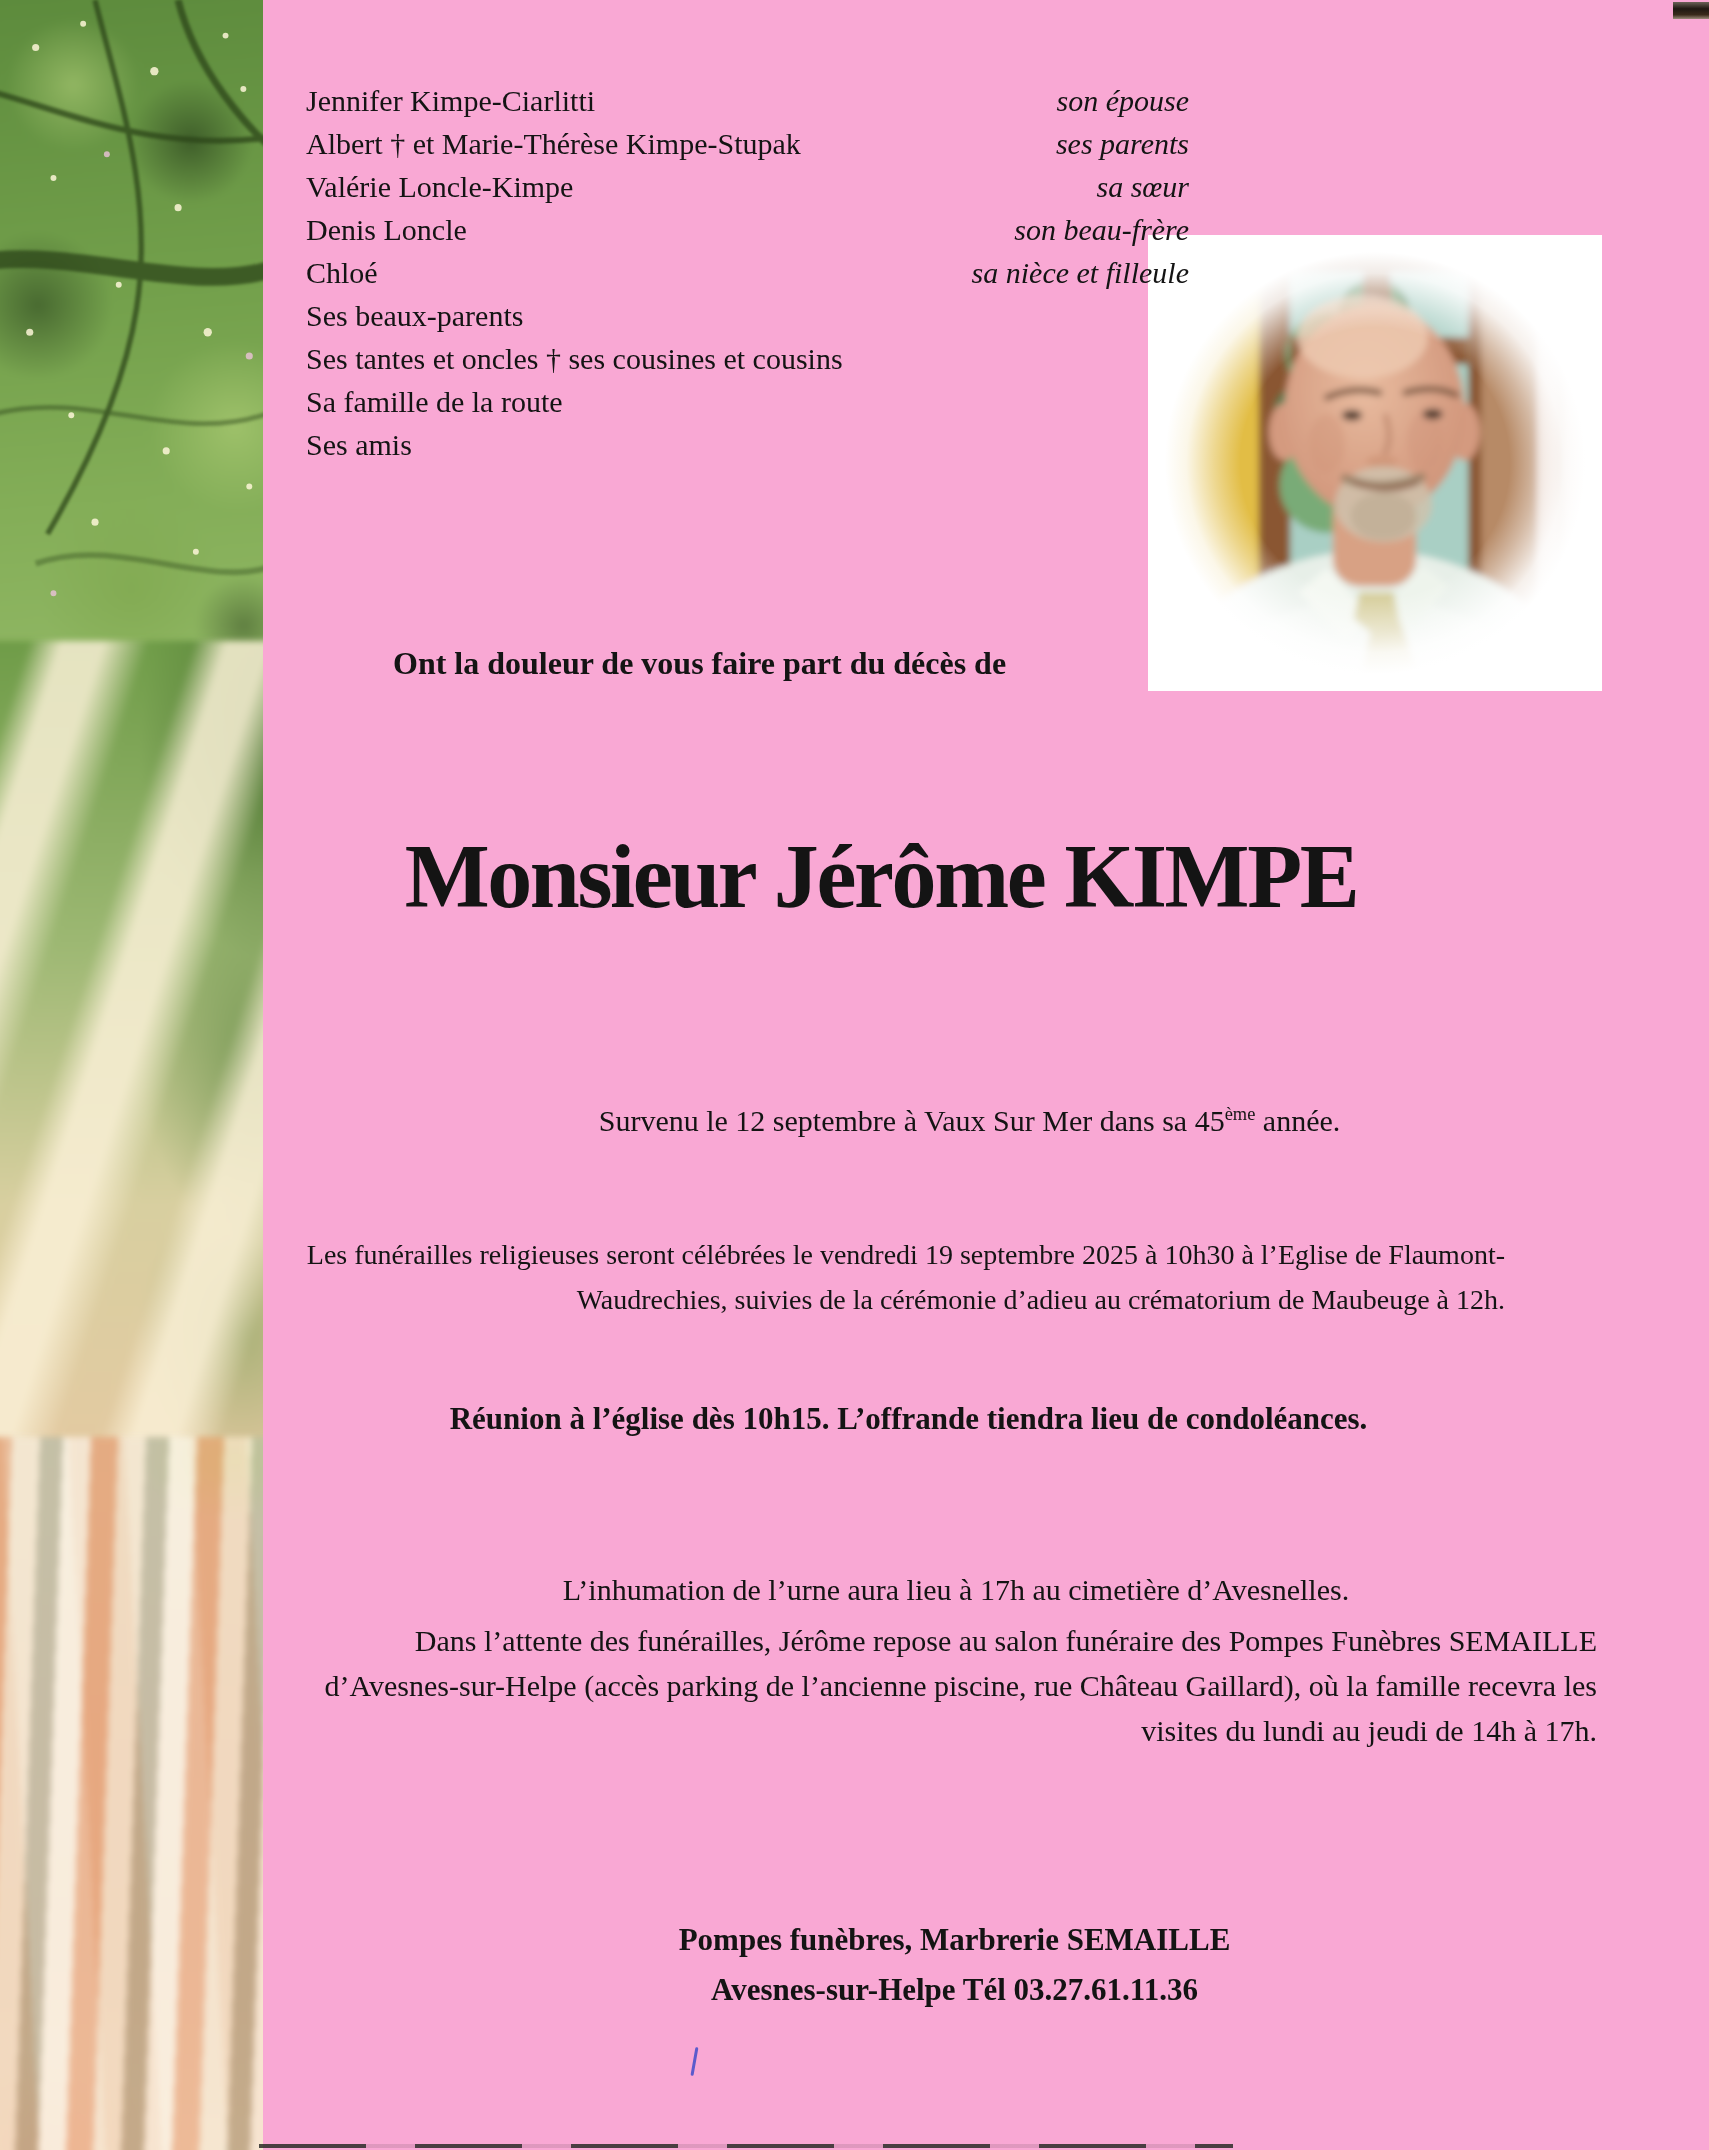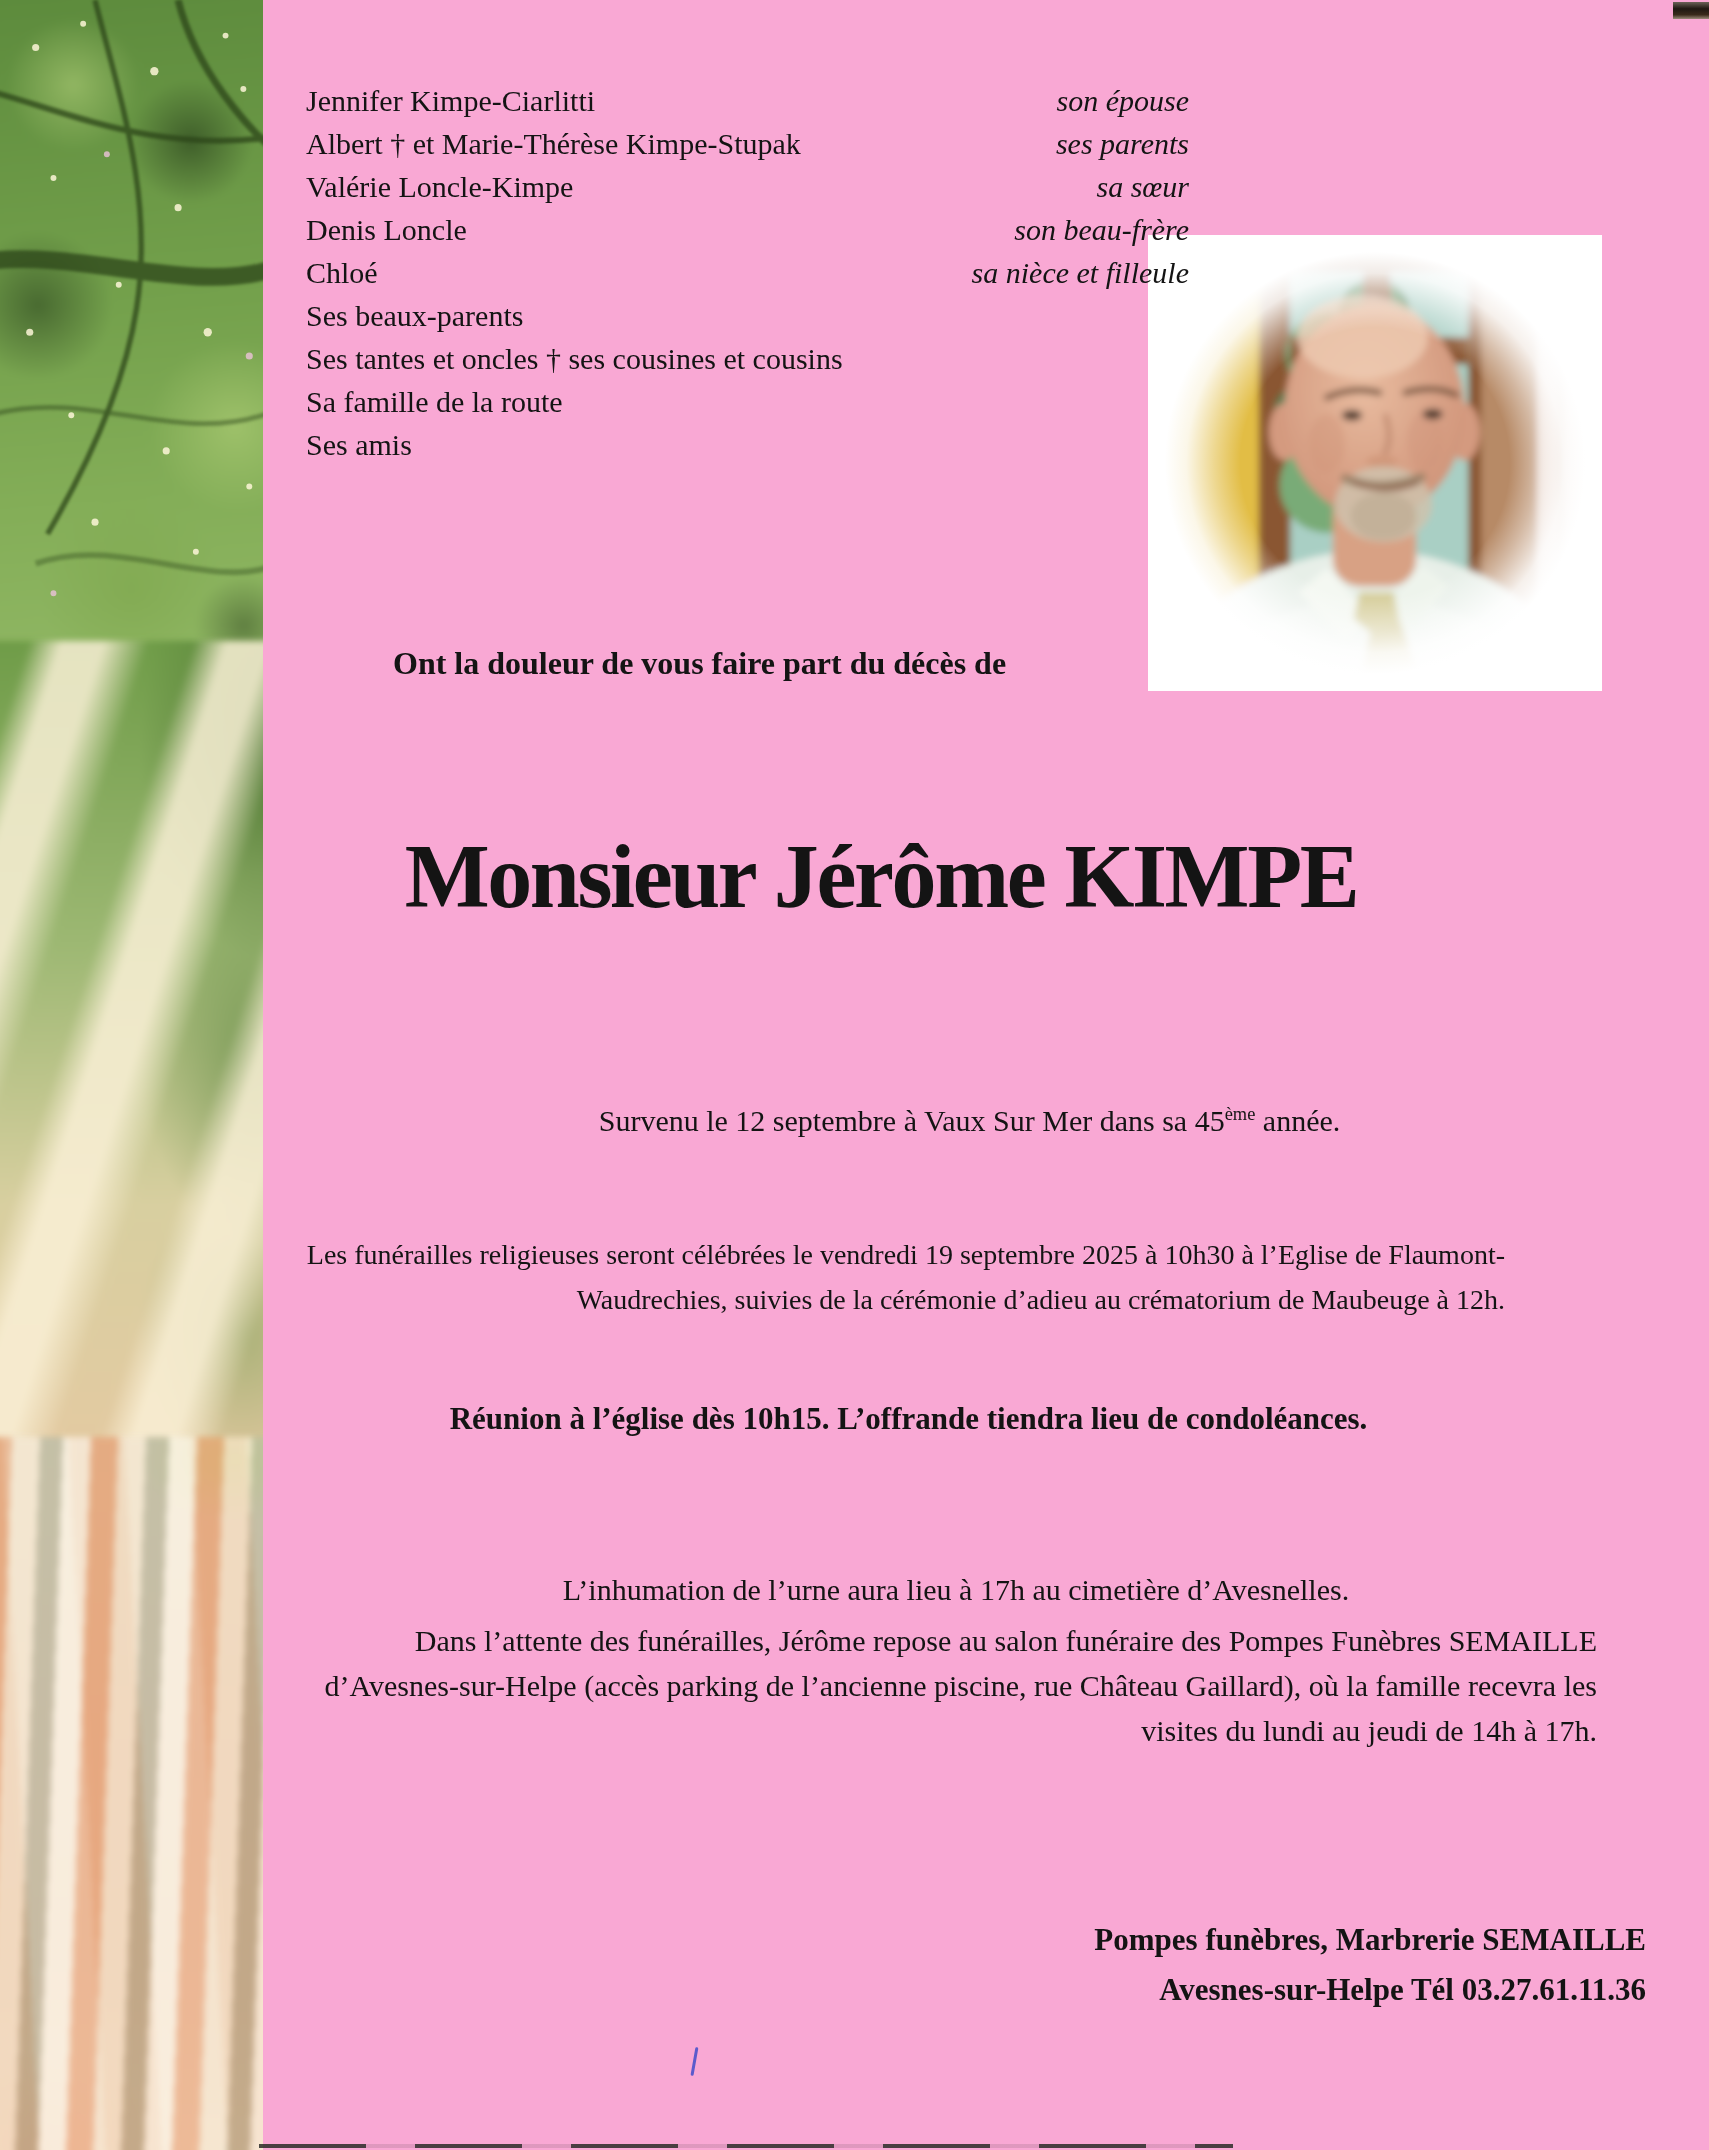--- a/index.html
+++ b/index.html
@@ -48,21 +48,21 @@
   .names .row{display:flex;justify-content:space-between;align-items:baseline;height:43px;}
   .names .rel{font-style:italic;}
   .intro{left:393px;top:645px;font-size:32px;font-weight:bold;}
   .title{left:237px;top:830px;width:1288px;text-align:center;font-size:90px;font-weight:bold;letter-spacing:-2.4px;line-height:1.05;}
   .survenu{left:263px;top:1104px;width:1413px;text-align:center;font-size:30px;}
   .survenu sup{font-size:18.4px;}
   .para1{left:264px;top:1232px;width:1241px;text-align:right;font-size:28px;line-height:45px;}
   .reunion{left:263px;top:1401px;width:1291px;text-align:center;font-size:31px;font-weight:bold;}
   .inhum{left:263px;top:1529px;width:1386px;text-align:center;font-size:30px;margin-top:44px;}
   .para2{left:291px;top:1618px;width:1306px;text-align:right;font-size:30px;line-height:45px;}
-  .footer{left:263px;top:1915px;width:1383px;text-align:right;font-size:31px;font-weight:bold;line-height:50px;}
+  .footer{left:263px;top:1915px;width:1383px;text-align:center;font-size:31px;font-weight:bold;line-height:50px;}
   
   .photo{position:absolute;left:1149px;top:236px;width:451px;height:454px;z-index:2;}
   .photo svg{position:absolute;left:0;top:0;}
   .vignette{position:absolute;left:-1.2px;top:-1.2px;width:454px;height:456px;
     background:radial-gradient(ellipse 52% 52% at 50% 50%, rgba(255,255,255,0) 57%, rgba(255,255,255,.4) 68%, rgba(255,255,255,.88) 80%, #fff 89%);}
   
   .corner-mark{position:absolute;left:1673px;top:2.4px;width:36px;height:16.6px;z-index:4;
     background:linear-gradient(180deg,#6b6257,#1f1812 40%,#3a2a1b 75%,#9a8a78);}
   .bottom-mark{position:absolute;left:259px;top:2144px;width:974px;height:3.6px;z-index:4;opacity:.85;
     background:repeating-linear-gradient(90deg,#2b2b28 0 107px, rgba(43,43,40,.15) 107px 156px);}

